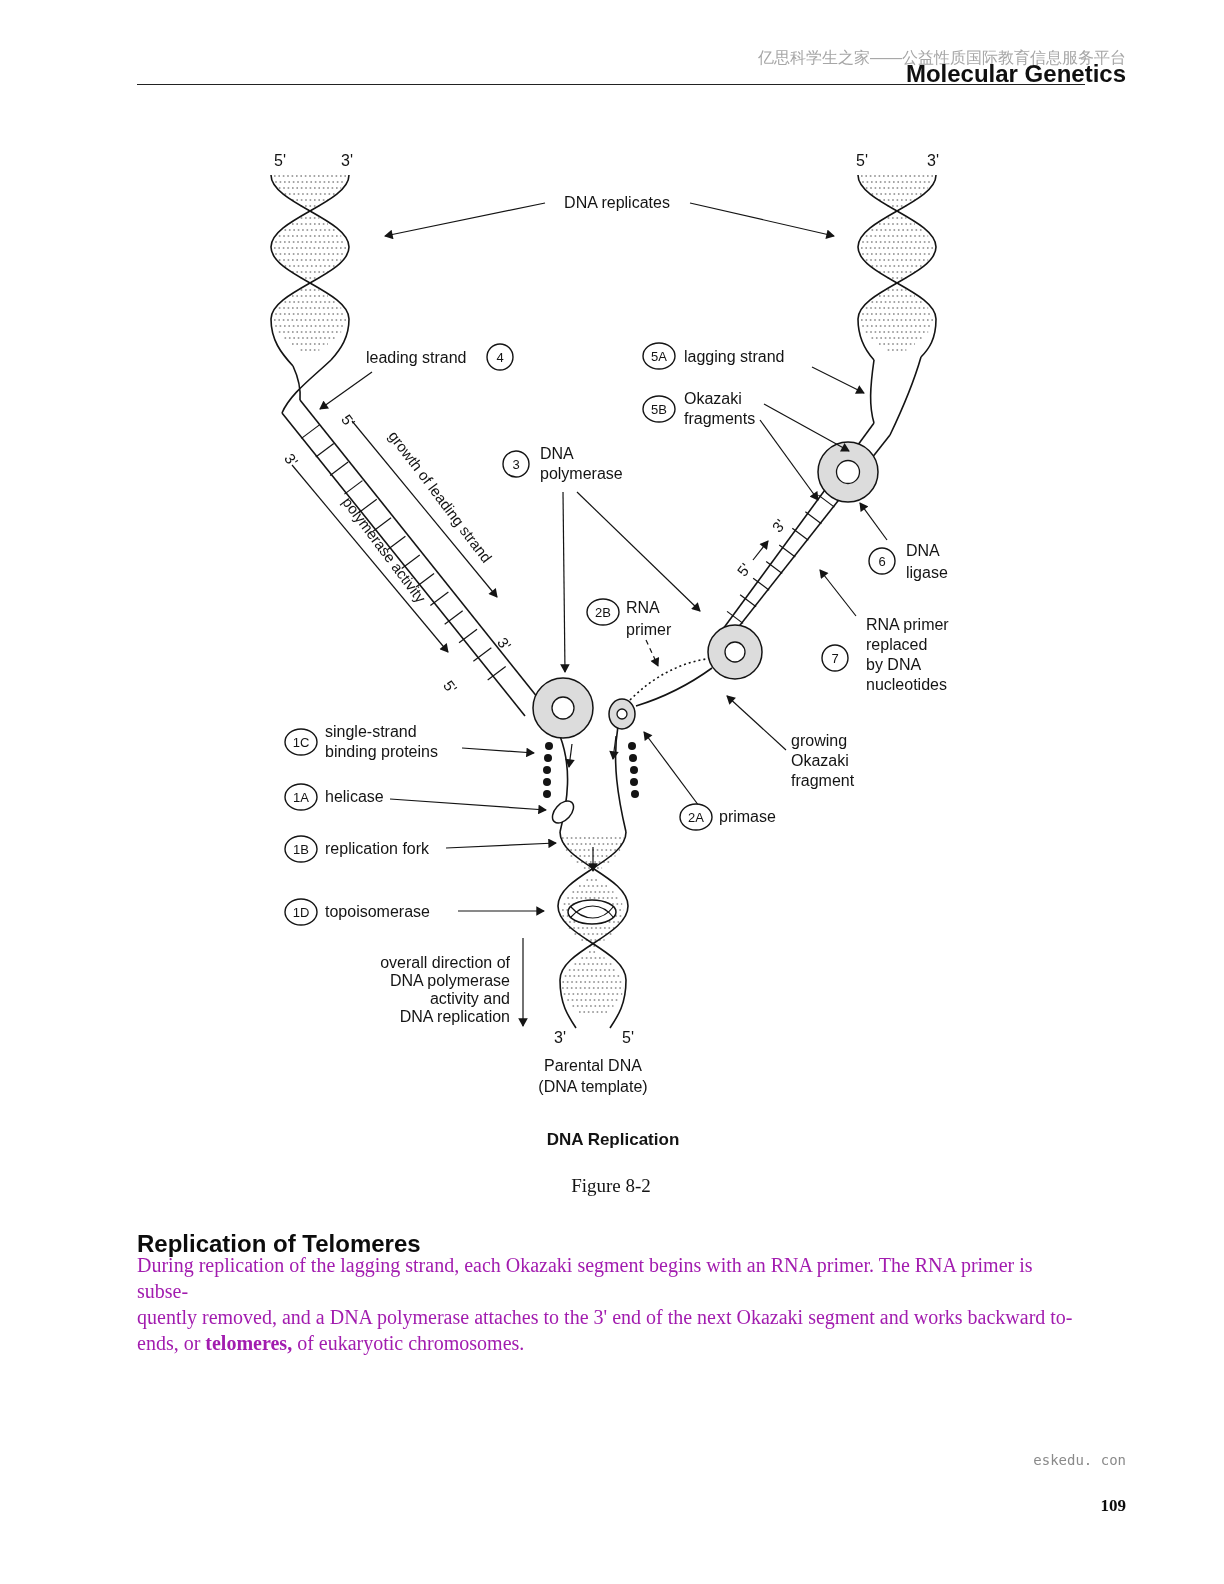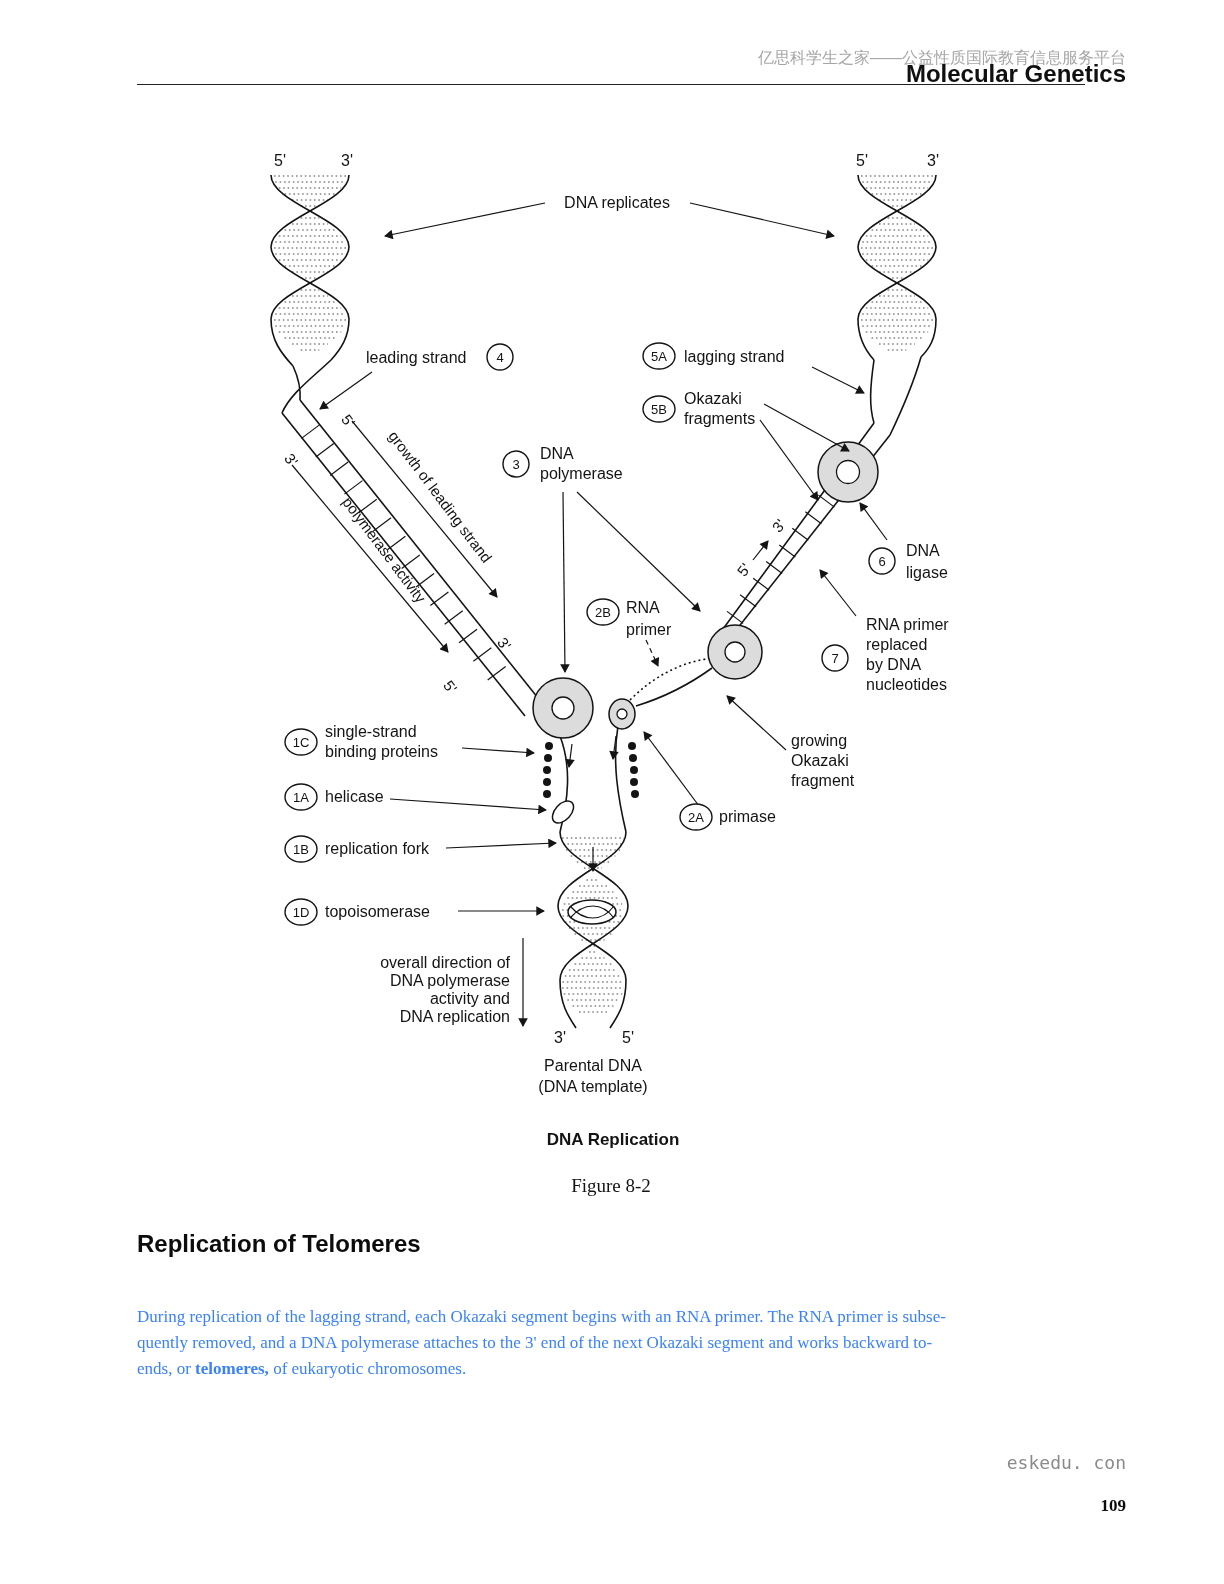--- a/index.html
+++ b/index.html
@@ -24,24 +24,24 @@
   .hatch line{stroke:#4a4a4a;stroke-width:1;stroke-dasharray:1.6 2.8;}
   .ptr{fill:none;stroke:#141414;stroke-width:1.2;}
   .dotted{stroke-dasharray:2 3;}
   .dashed{stroke-dasharray:5 4;}
   .donut-o{fill:#dcdcdc;stroke:#141414;stroke-width:1.5;}
   .donut-i{fill:#fff;stroke:#141414;stroke-width:1.3;}
   .protein{fill:#fff;stroke:#141414;stroke-width:1.5;}
   .dot{fill:#141414;}
 
   .section-heading{position:absolute;top:1230px;left:137px;font-size:24px;font-weight:bold;color:#0c0c0c;}
-  .paragraph{position:absolute;top:1304px;left:137px;width:950px;
-             font-family:"Liberation Serif",serif;font-size:17px;line-height:26px;color:#3b82f6;}
+  .paragraph{position:absolute;top:1252px;left:137px;width:950px;
+             font-family:"Liberation Serif",serif;font-size:20px;line-height:26px;color:#a21caf;}
   .footer-site{position:absolute;top:1452px;right:139px;color:#8a8a8a;
-               font-family:"DejaVu Sans Mono",monospace;font-size:18px;}
+               font-family:"DejaVu Sans Mono",monospace;font-size:14px;}
   .page-number{position:absolute;top:1496px;right:139px;font-family:"Liberation Serif",serif;
                font-size:17px;font-weight:bold;color:#0c0c0c;}
 </style>
 </head>
 <body>
 
 <div class="page">
 
   <div class="watermark">亿思科学生之家——公益性质国际教育信息服务平台</div>
   <div class="header-title">Molecular Genetics</div>

